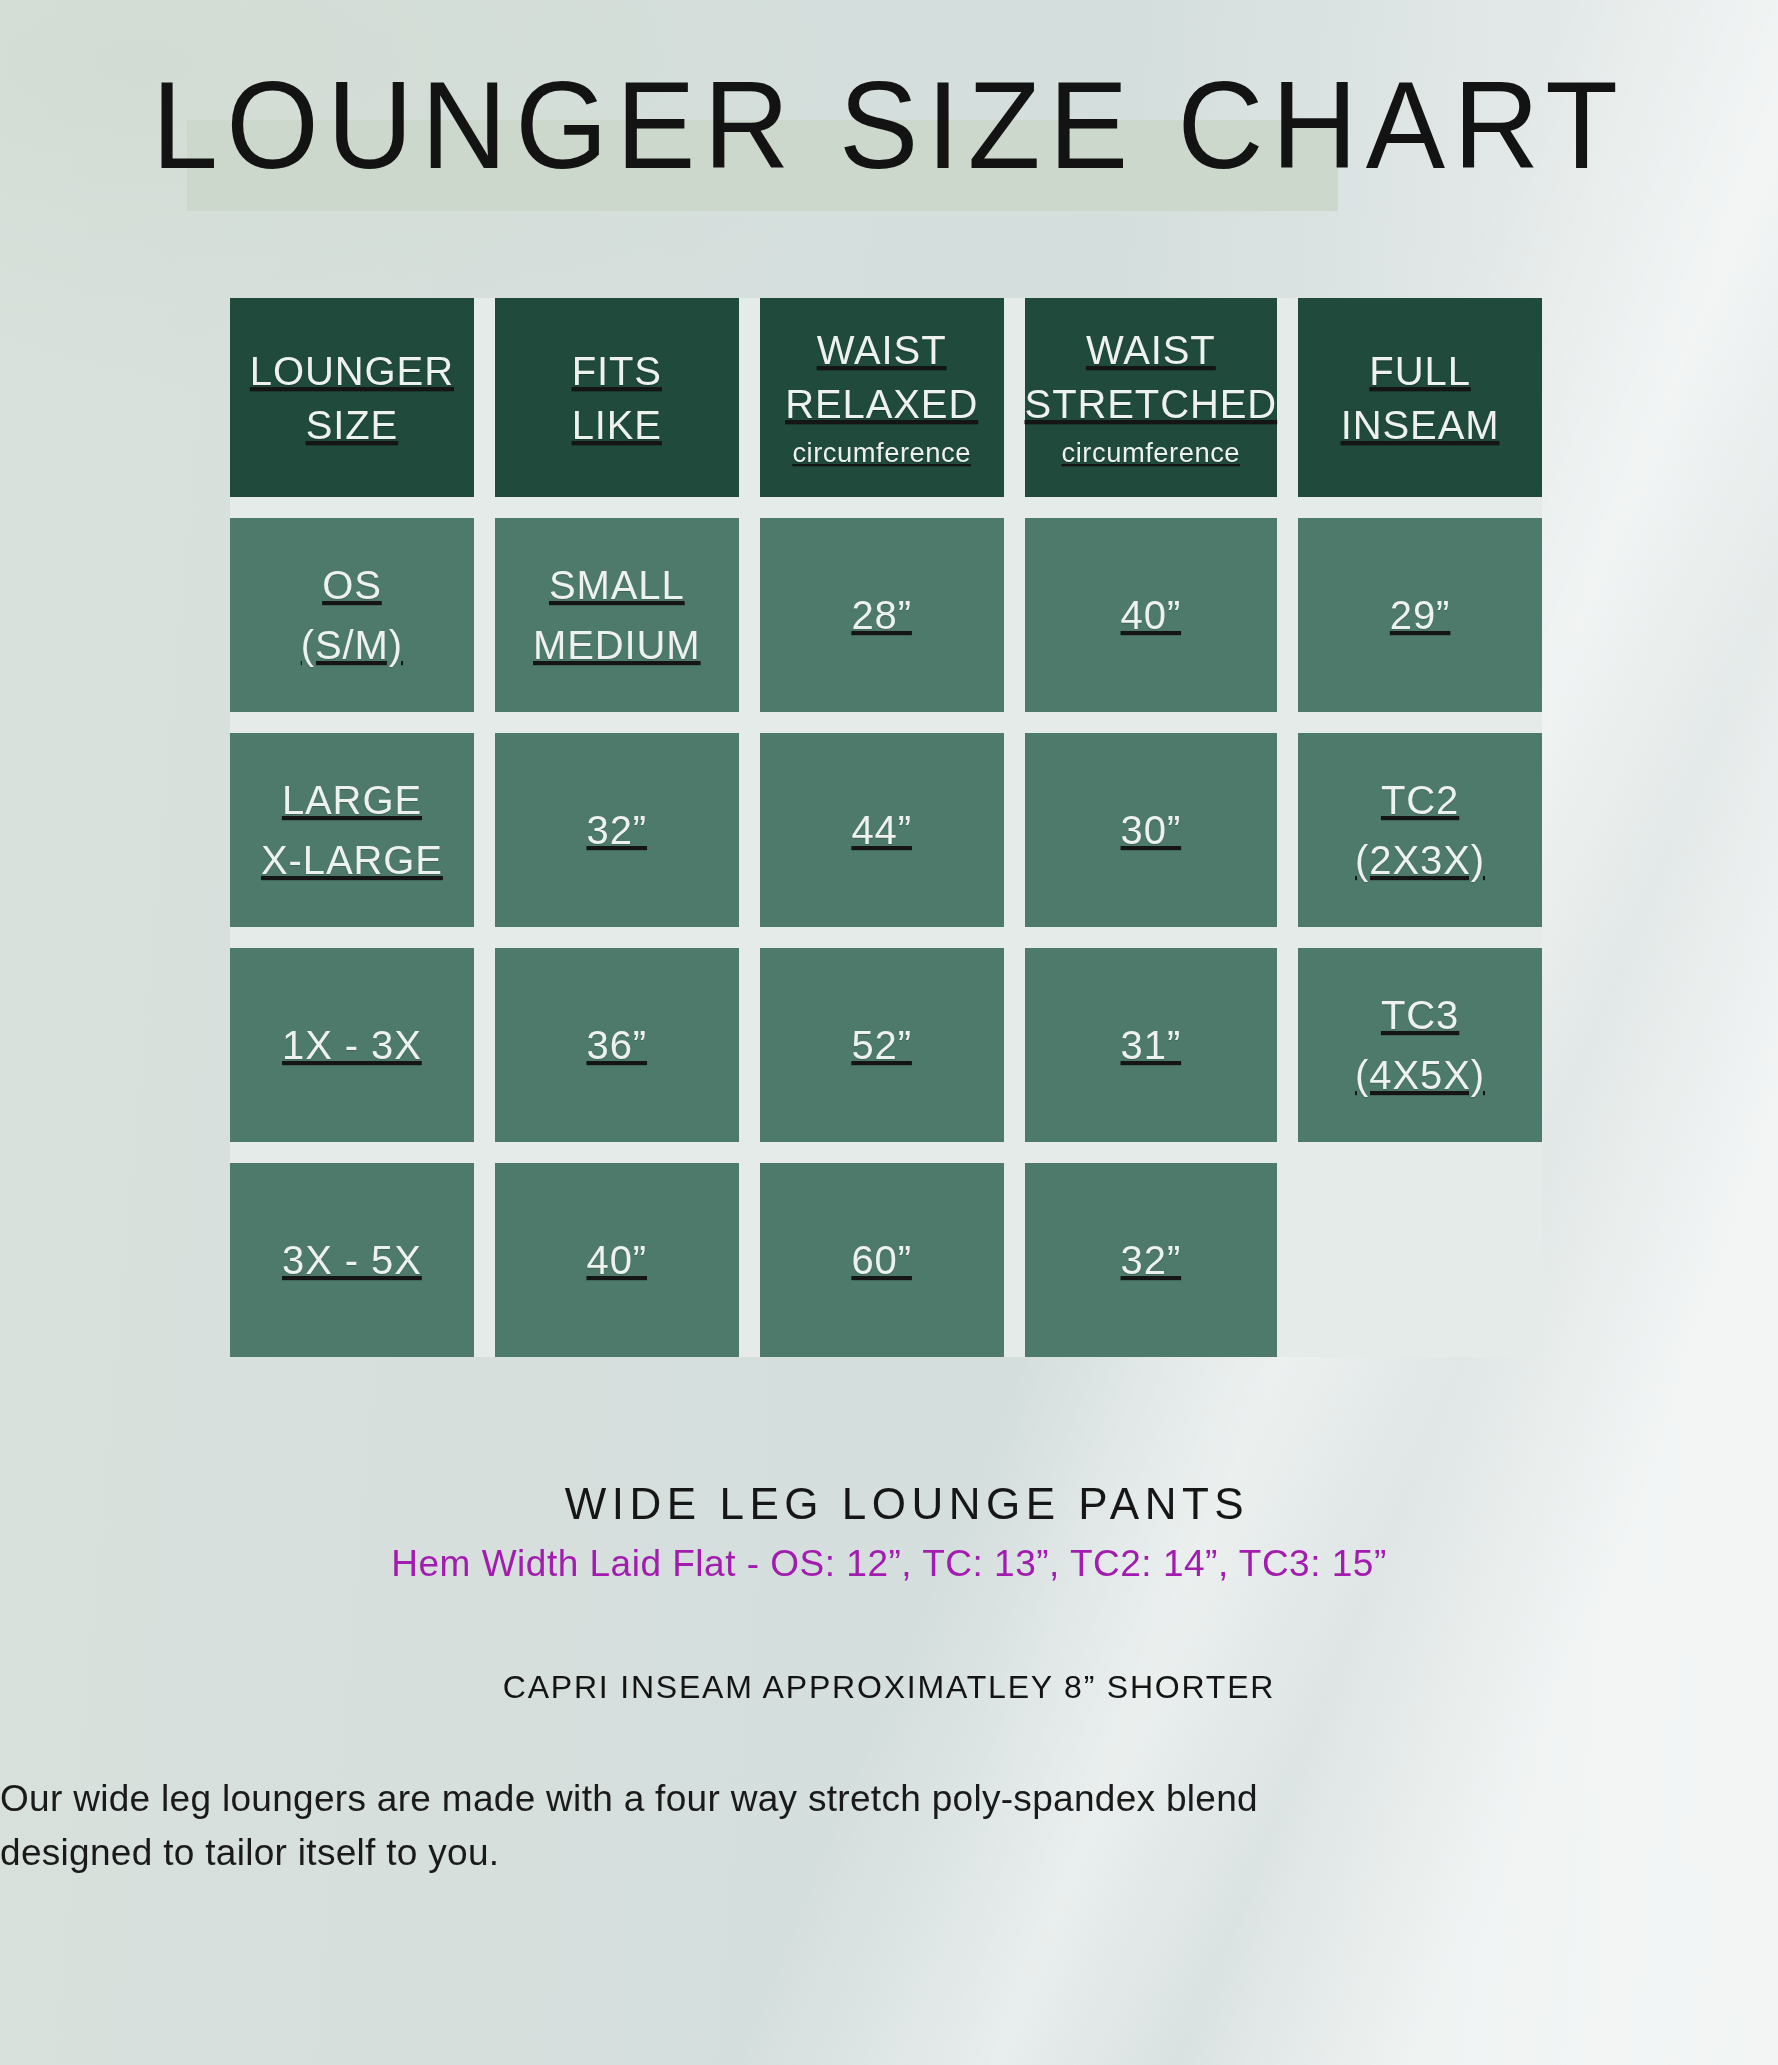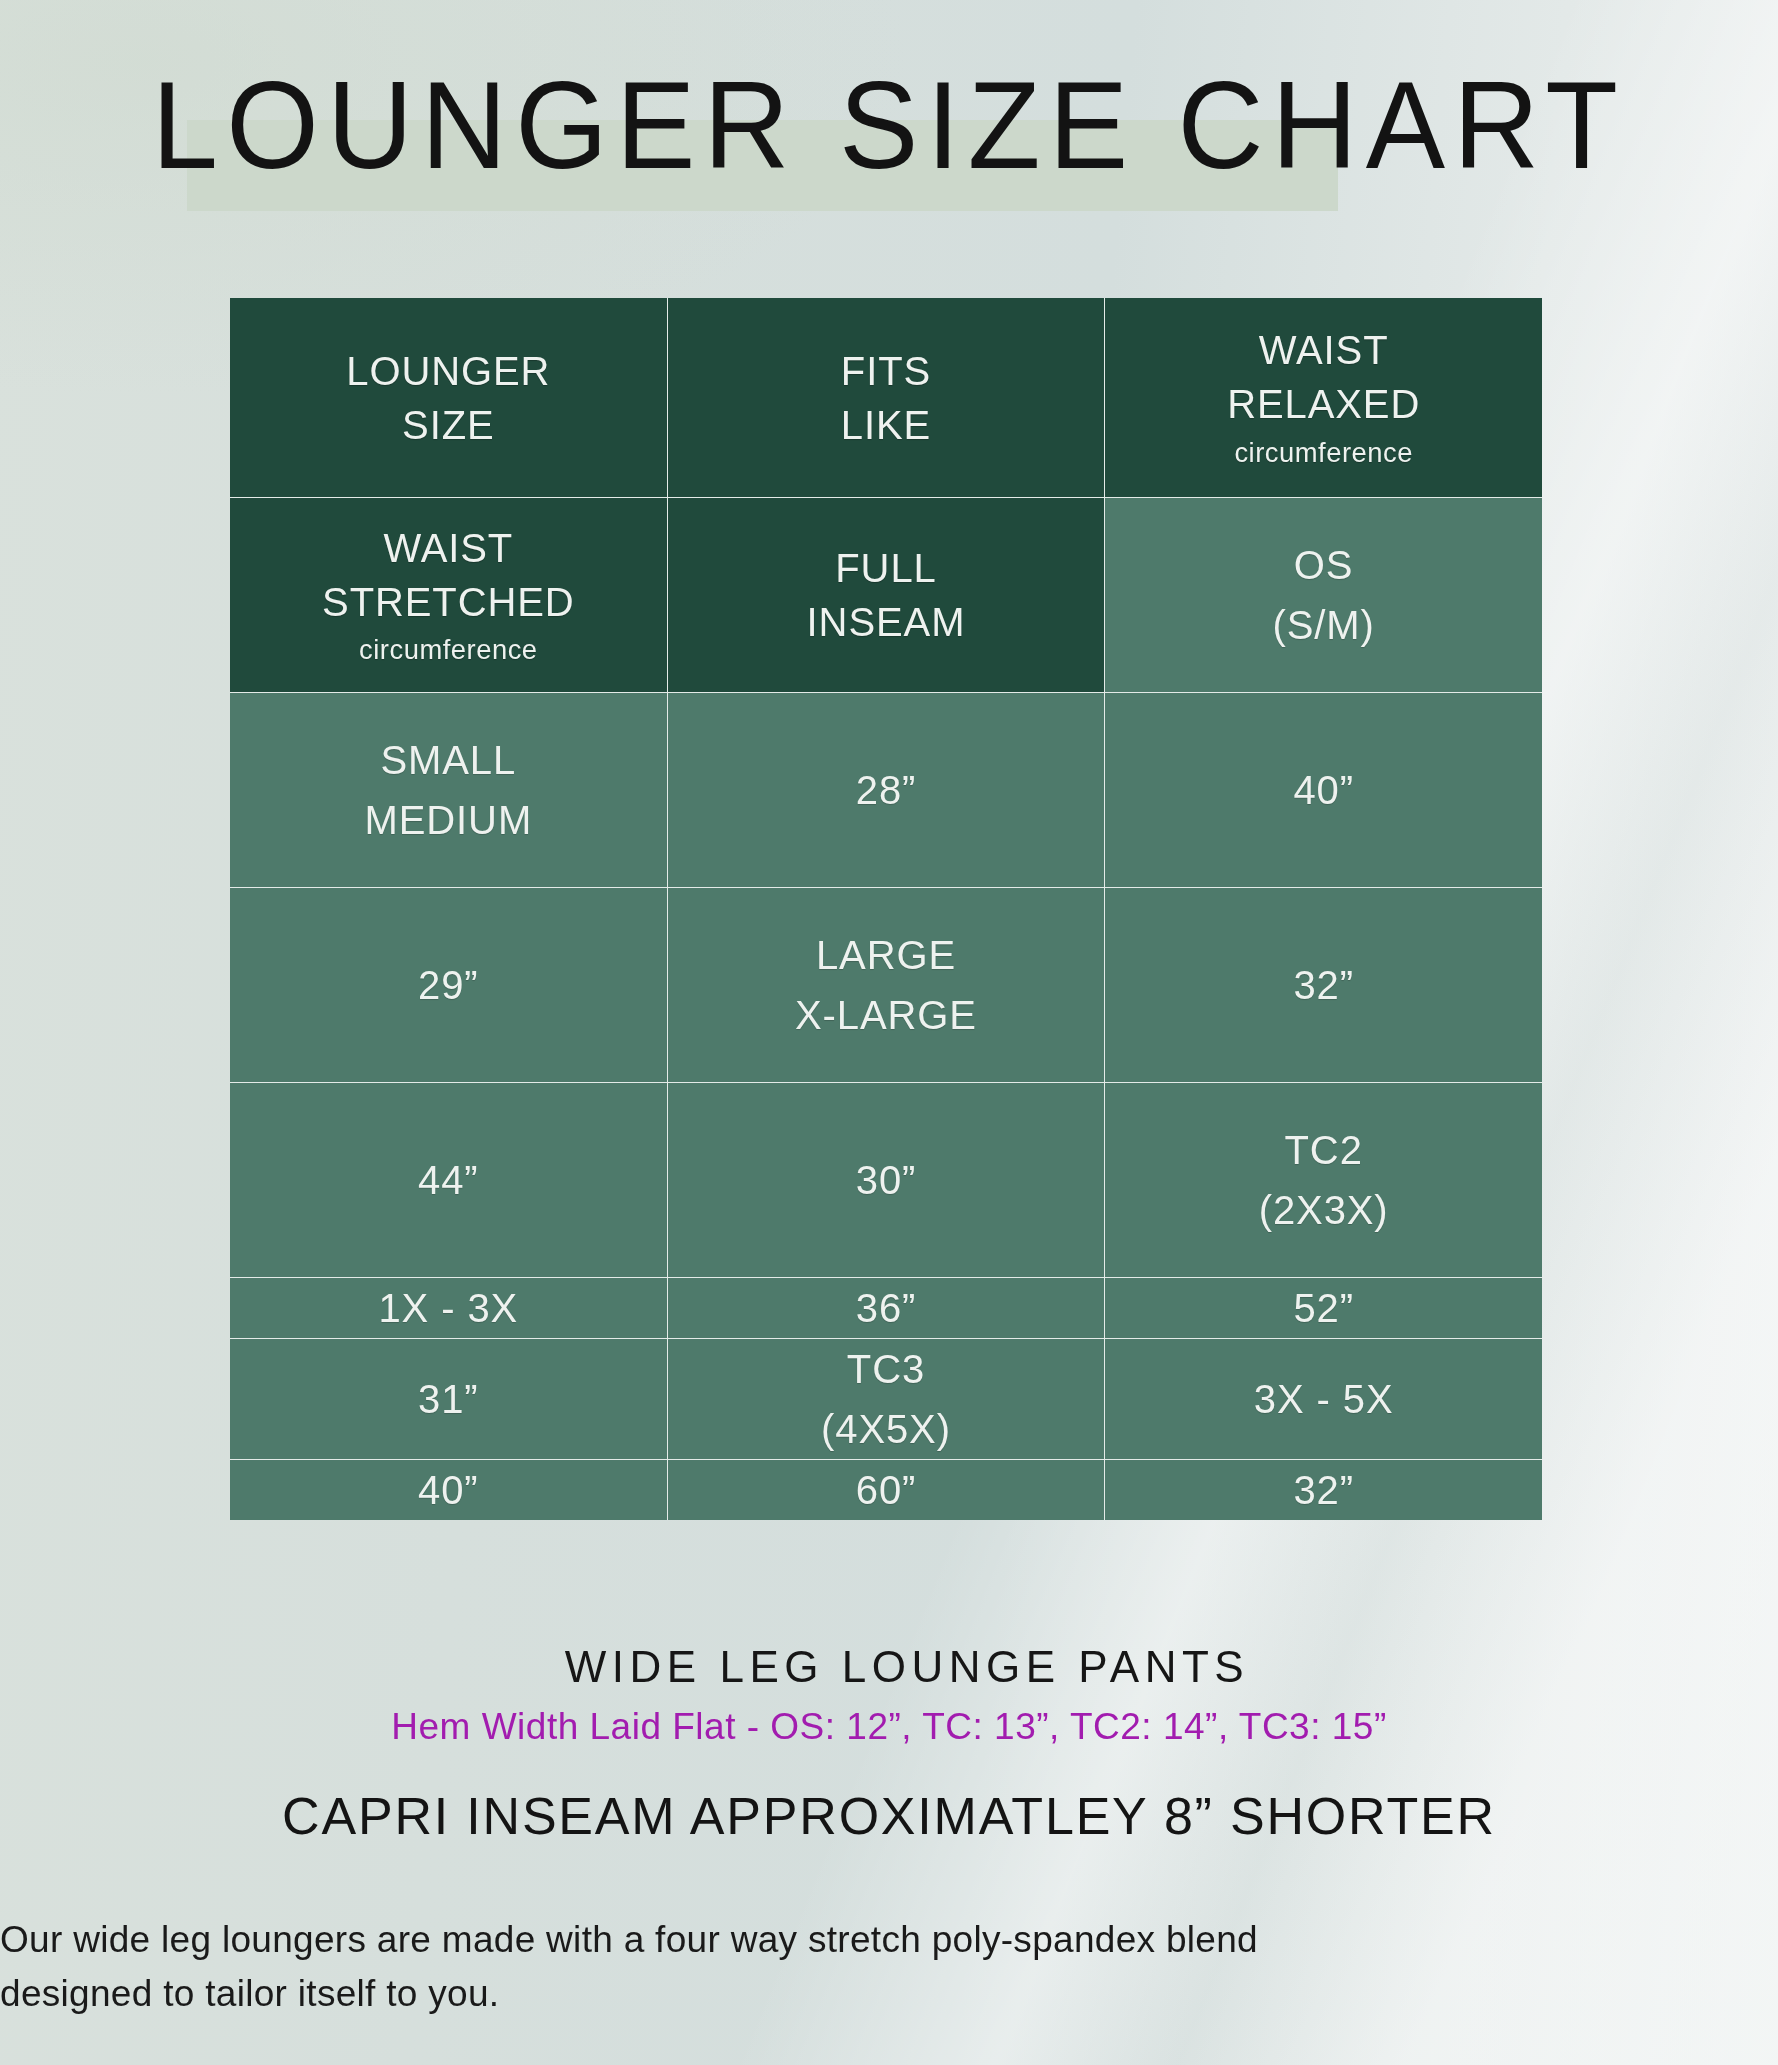--- a/index.html
+++ b/index.html
@@ -47,24 +47,25 @@
     transform:scaleY(1.04);
     transform-origin:top center;
   }
 
   
   .size-table{
     margin-left:230px;
     margin-top:116px;
     width:1312px;
     display:grid;
-    grid-template-columns:repeat(3,1fr);
+    grid-template-columns:repeat(5,1fr);
     grid-template-rows:199px 194px 194px 194px 194px;
-    gap:1px;
+    gap:21px;
     background:var(--divider);
+    text-decoration:underline;
   }
   .cell{
     display:flex;
     flex-direction:column;
     align-items:center;
     justify-content:center;
     text-align:center;
     color:var(--text-light);
   }
   .cell span:empty{display:none;}
@@ -101,23 +102,23 @@
   }
   .footer-hem{
     margin-top:7.3px;
     text-align:center;
     font-size:37px;
     line-height:1.4;
     letter-spacing:0.5px;
     color:#a21caf;
   }
   .footer-capri{
-    margin-top:32px;
-    text-align:center;
-    font-size:52px;
+    margin-top:78px;
+    text-align:center;
+    font-size:32px;
     font-weight:400;
     letter-spacing:1.8px;
     line-height:1.2;
     color:#141414;
   }
   .footer-blurb{
     margin-top:66px;
     font-size:37px;
     line-height:1.45;
     letter-spacing:0.3px;

